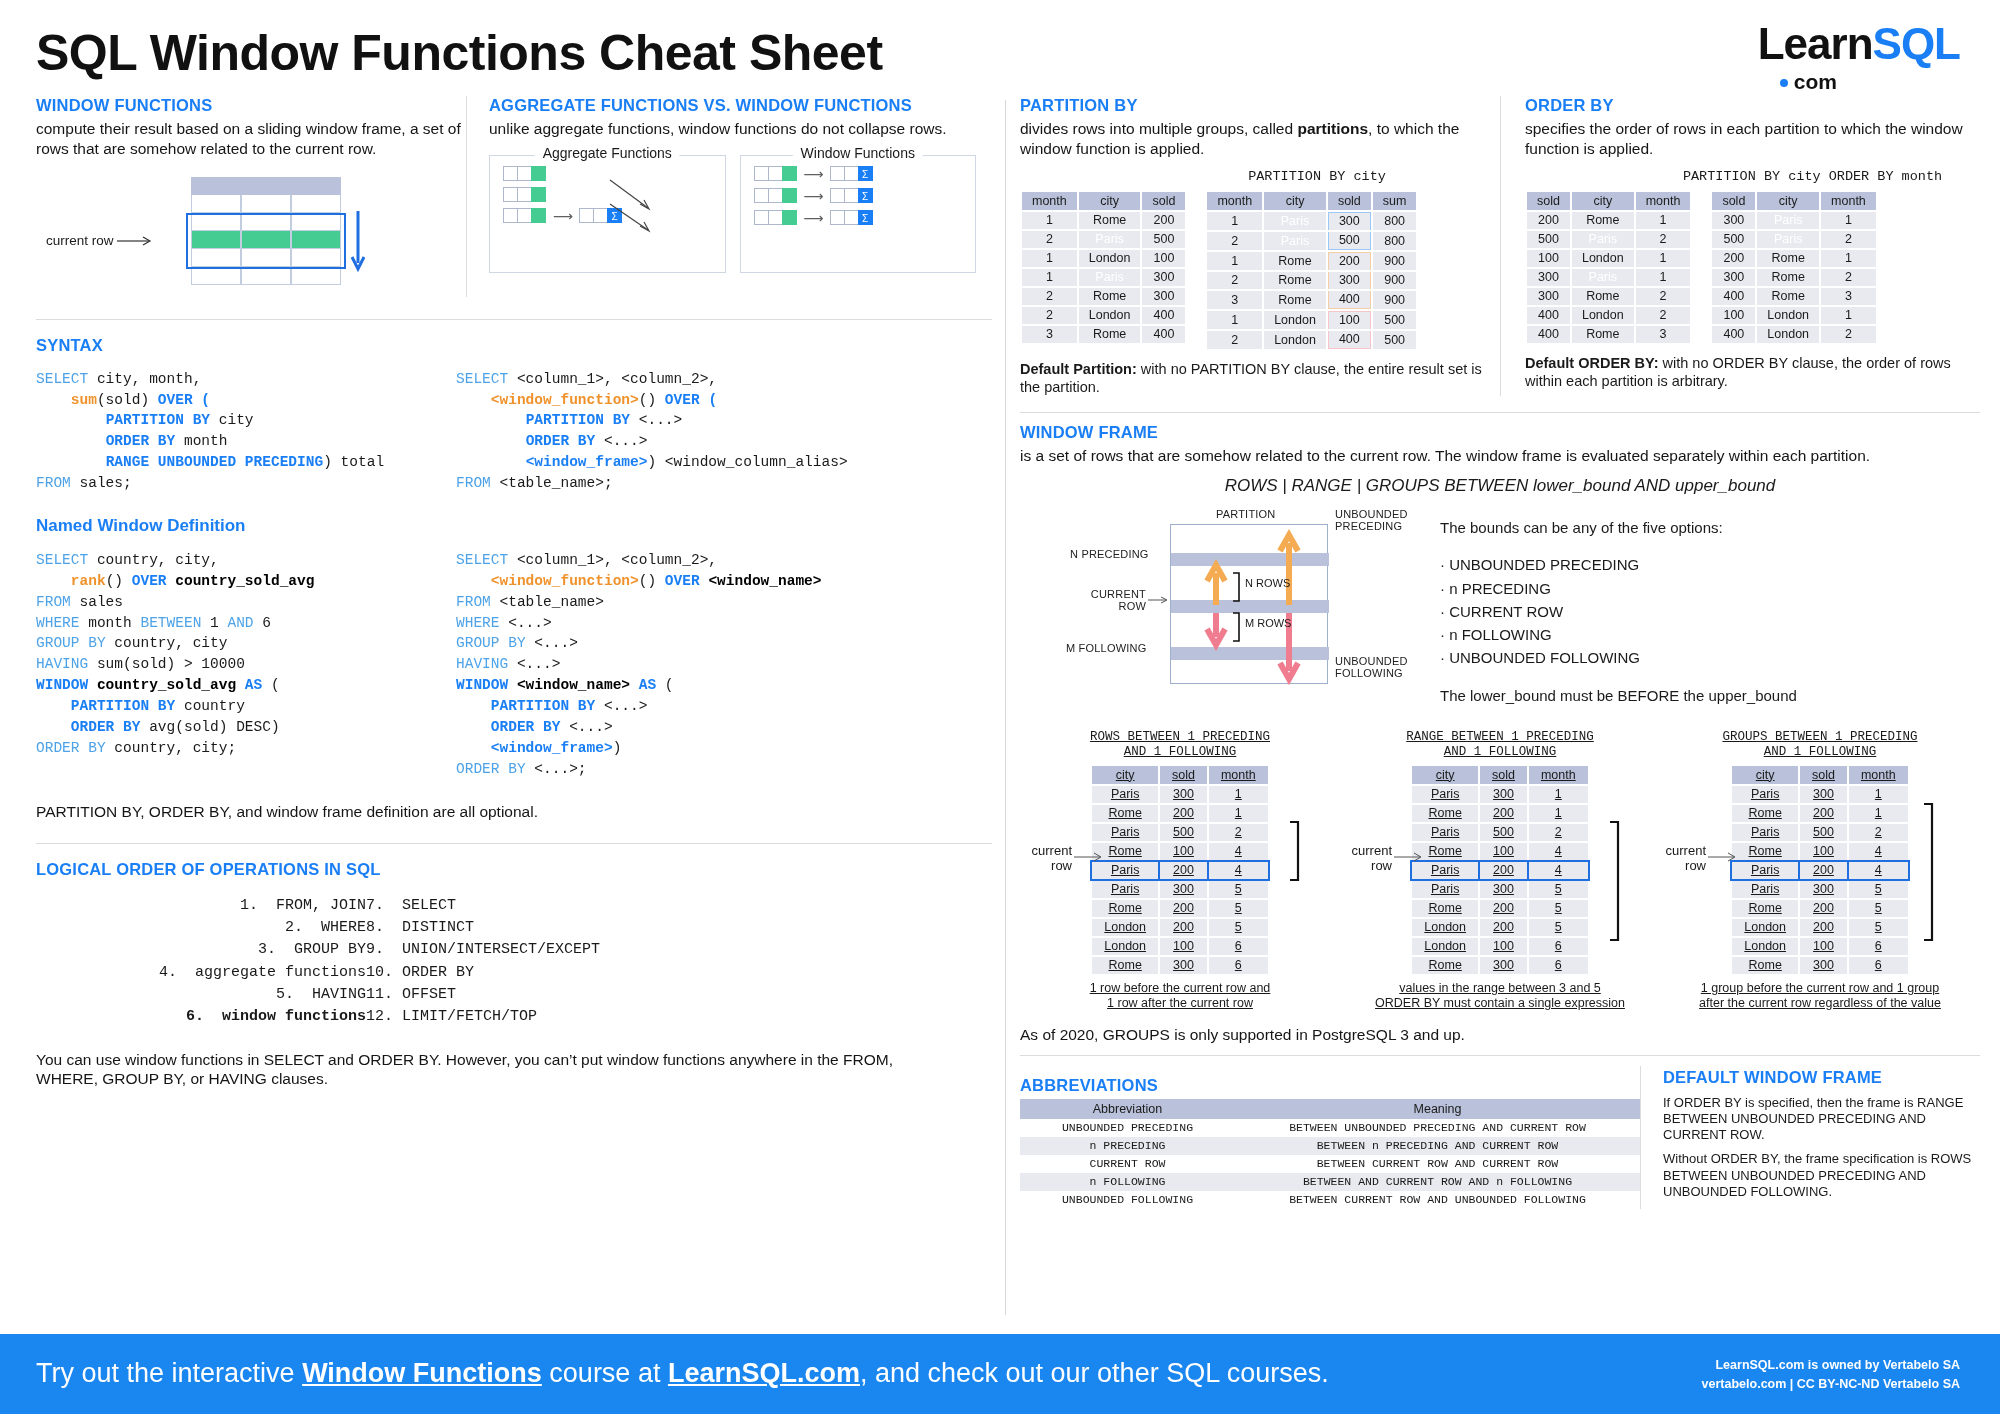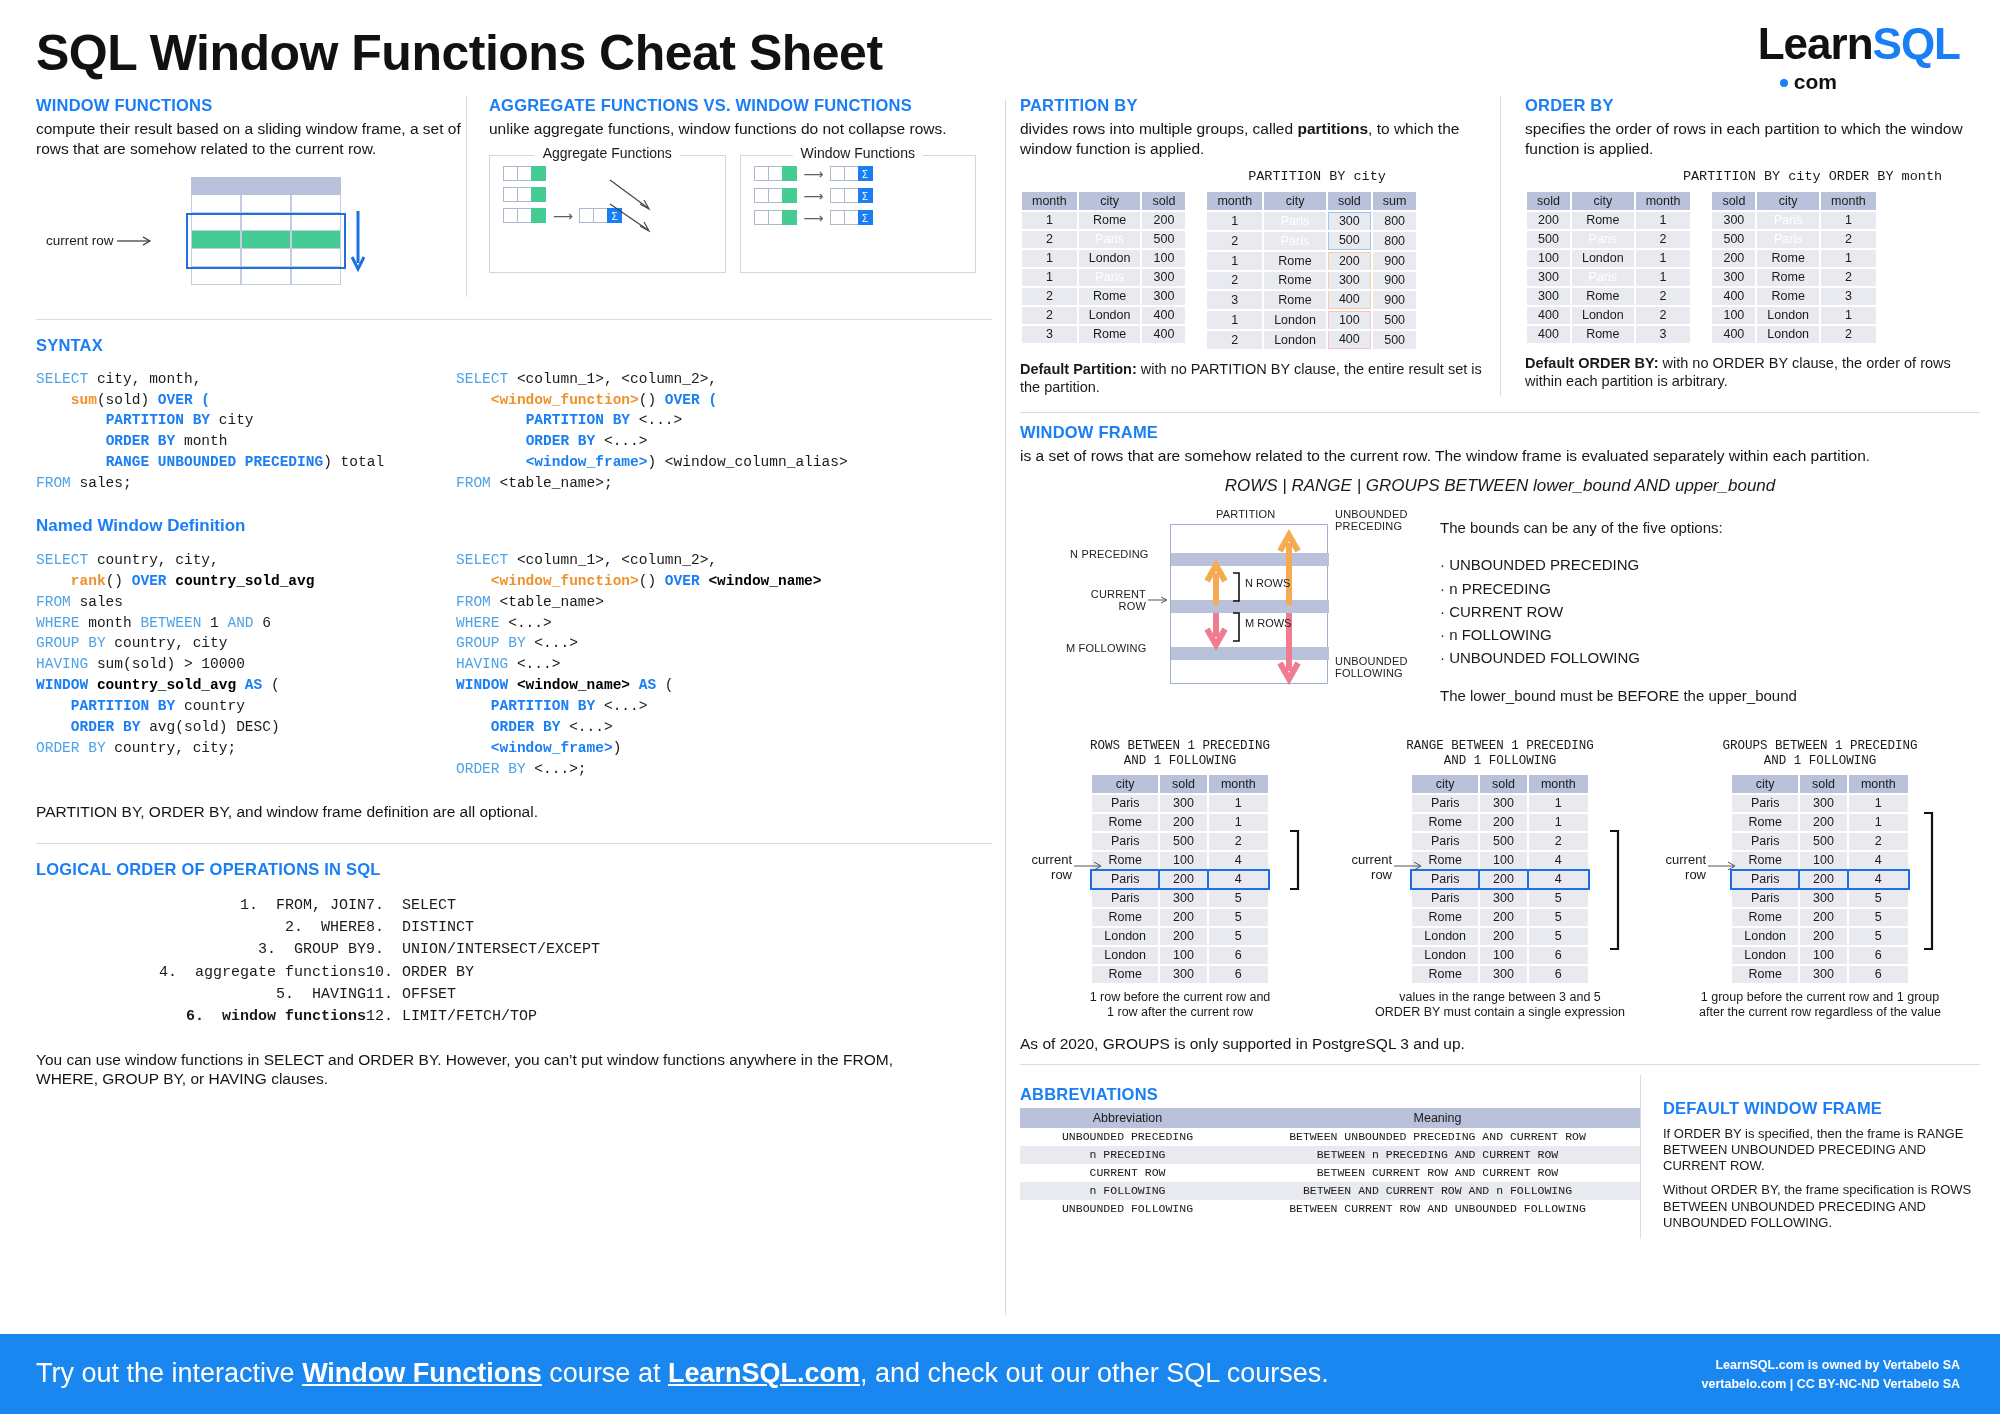--- a/index.html
+++ b/index.html
@@ -107,21 +107,21 @@
 
   
   .wfr { position:relative; height:185px; margin-top:8px; }
   .wfr-box { position:absolute; left:150px; top:16px; width:158px; height:160px;
     border:1px solid #9fb0cc; background:#fff; }
   .band { position:absolute; left:0; width:158px; height:13px; background:#b9c2da; }
   .wfr-t { position:absolute; font-size:11px; color:#222; letter-spacing:0.2px; }
   .five { font-family:"Liberation Sans", sans-serif; font-size:15px; line-height:1.55; }
 
   
-  .three { display:flex; margin-top:32px; }
+  .three { display:flex; margin-top:23px;text-decoration:underline; }
   .three > div { width:320px; position:relative; }
   .fcap { font-family:"Liberation Mono", monospace; font-size:12.5px; text-align:center;
     line-height:1.2; margin-bottom:4px; }
   table.ft { border-collapse:separate; border-spacing:2px 2px; margin:0 auto;
     font-size:12.5px; }
   table.ft th { background:#b9c2da; font-weight:normal; padding:2px 12px; }
   table.ft td { background:#e8eaf0; padding:1.5px 12px; text-align:center; }
   td.m1 { background:#d6f3e7; } td.m2 { background:#aee9d2; }
   td.m4 { background:#7cdcb9; } td.m5 { background:#58d3a6; }
   td.m6 { background:#33c894; }
@@ -914,21 +914,21 @@
                 <td>BETWEEN AND CURRENT ROW AND n FOLLOWING</td>
               </tr>
           <tr>
                 <td>UNBOUNDED FOLLOWING</td>
                 <td>BETWEEN CURRENT ROW AND UNBOUNDED FOLLOWING</td>
               </tr>
         </tbody>
           </table>
       </div>
       <div class="abbr-b dwf">
-        <h2 class="sec" style="margin-top:24px;margin-bottom:8px">DEFAULT WINDOW FRAME</h2>
+        <h2 class="sec" style="margin-top:2px;margin-bottom:8px">DEFAULT WINDOW FRAME</h2>
         <p>If ORDER BY is specified, then the frame is RANGE BETWEEN UNBOUNDED PRECEDING AND CURRENT ROW.</p>
         <p>Without ORDER BY, the frame specification is ROWS BETWEEN UNBOUNDED PRECEDING AND UNBOUNDED FOLLOWING.</p>
       </div>
     </div>
   </div>
 
   <div class="footer">
     <div class="foot-main"><span>Try out the interactive </span><u>Window Functions</u><span> course at </span><u>LearnSQL.com</u><span>, and check out our other SQL courses.</span></div>
     <div class="foot-right">
       <div>LearnSQL.com is owned by Vertabelo SA</div>

